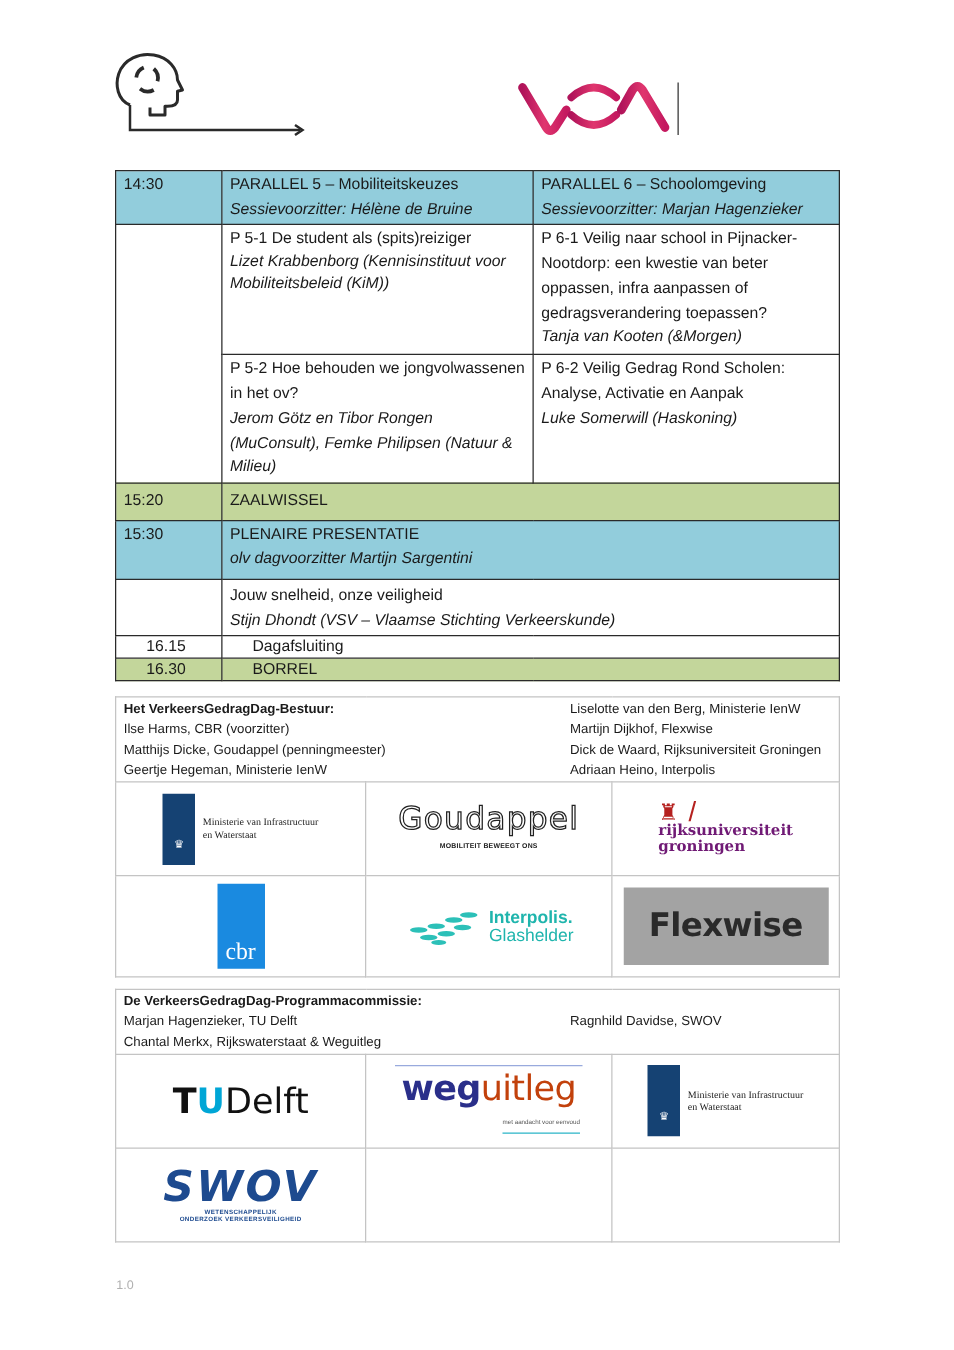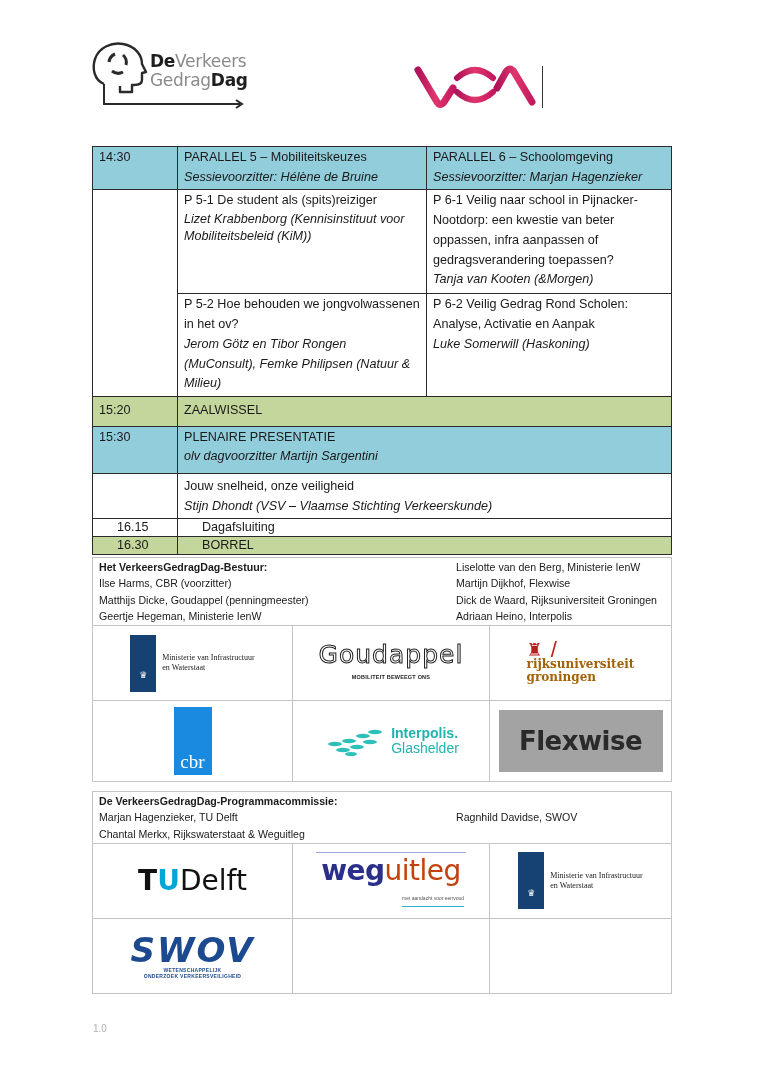--- a/index.html
+++ b/index.html
@@ -14,21 +14,21 @@
   .logo-vgd .dark { color: #1e1e1e; font-weight: bold; }
   .logo-vgd .grey { color: #8a8a8a; }
 
   .logo-vra { position: absolute; left: 413px; top: 60px; width: 270px; height: 50px; }
   .logo-vra svg { position: absolute; left: 0; top: 2px; }
   .logo-vra .sep { position: absolute; left: 129px; top: 6px; width: 1px; height: 42px; background: #333; }
   .logo-vra .txt { position: absolute; left: 137px; top: 6px; font-size: 18.5px; line-height: 20px;
                    color: #2b2b2b; font-family: "DejaVu Sans", sans-serif; letter-spacing: -0.2px; }
 
   
-  table.prog { position: absolute; left: 92px; top: 146px; width: 580px;
+  table.prog { position: absolute; left: 92px; top: 136px; width: 580px;
                border-collapse: collapse; font-size: 12.6px; line-height: 19.7px; }
   table.prog td { border: 1px solid #2a2a2a; vertical-align: top; padding: 1px 6px 2px 6px; }
   table.prog td.time { width: 54px; }
   table.prog td.c1 { width: 236px; }
   .blue { background: #92cddc; }
   .green { background: #c3d69b; }
   .it { font-style: italic; }
   table.prog .thin td { line-height: 17px; padding-top: 0; padding-bottom: 0; padding-left: 24px; }
 
   
@@ -44,21 +44,21 @@
   .minlogo .bar { width: 26px; height: 57px; background: #154273; display: flex; align-items: flex-end; justify-content: center; padding-bottom: 8px; box-sizing: border-box; }
   .minlogo .bar span { color: #fff; font-size: 9px; }
   .minlogo .t { font-family: "Liberation Serif", serif; font-size: 8px; line-height: 10px; margin-left: 6px; color: #222; }
 
   .goud { text-align: center; }
   .goud .big { font-family: "DejaVu Sans", sans-serif; font-size: 25px; color: #fff;
                -webkit-text-stroke: 1px #222; letter-spacing: 1px; line-height: 28px; }
   .goud .small { font-size: 5.5px; font-weight: bold; letter-spacing: 0.2px; color: #222; }
 
   .rug { text-align: left; }
-  .rug .t { font-family: "DejaVu Serif", serif; color: #a16207; font-size: 12px; line-height: 13px; font-weight: bold; }
+  .rug .t { font-family: "DejaVu Serif", serif; color: #701a75; font-size: 12px; line-height: 13px; font-weight: bold; }
 
   .cbr { width: 38px; height: 68px; background: #1a8ae0; display: flex; align-items: flex-end; justify-content: center; }
   .cbr span { color: #fff; font-family: "Liberation Serif", serif; font-size: 19px; line-height: 26px; }
 
   .interpolis { display: flex; align-items: center; }
   .interpolis .t { font-size: 14px; line-height: 15px; color: #1fb5ad; font-weight: bold; margin-left: 6px; }
 
   .flexwise { width: 164px; height: 62px; background: #a3a3a3; display: flex; align-items: center; justify-content: center; }
   .flexwise span { font-size: 26px; font-weight: bold; color: #2a2a2a; font-family: "DejaVu Sans", sans-serif; letter-spacing: -0.5px; }
 
@@ -83,24 +83,20 @@
 
 <div class="logo-vgd">
   <svg class="head" width="165" height="70" viewBox="0 0 165 70">
     <path d="M14 44 C4 40 2 28 5 19 C9 7 22 2 33 4 C45 6 52 15 52 24 L56 32 L52 33 L52 40 C52 44 48 45 44 45 L42 45 L42 52 L30 52 L30 46" fill="none" stroke="#2a2a2a" stroke-width="2.4" stroke-linejoin="round"></path>
     <path d="M14 44 L14 64 L150 64" fill="none" stroke="#2a2a2a" stroke-width="2"></path>
     <path d="M146 60 L152 64 L146 68" fill="none" stroke="#2a2a2a" stroke-width="2"></path>
     <path d="M19 22 A10 10 0 0 1 25 14" fill="none" stroke="#2a2a2a" stroke-width="3"></path>
     <path d="M33 15 A10 10 0 0 1 36 25" fill="none" stroke="#2a2a2a" stroke-width="3"></path>
     <path d="M33 32 A10 10 0 0 1 22 31" fill="none" stroke="#2a2a2a" stroke-width="3"></path>
   </svg>
-  <div class="txt">
-    <div><span class="dark">De</span><span class="grey">Verkeers</span></div>
-    <div><span class="grey">Gedrag</span><span class="dark">Dag</span></div>
-  </div>
 </div>
 
 <div class="logo-vra">
   <svg width="124" height="48" viewBox="0 0 124 48">
     <defs>
       <linearGradient id="vraG" x1="0" x2="1" y1="0" y2="0">
         <stop offset="0" stop-color="#b0135a"></stop>
           <stop offset="0.5" stop-color="#e0366e"></stop>
           <stop offset="1" stop-color="#c4195f"></stop>
       </linearGradient>

